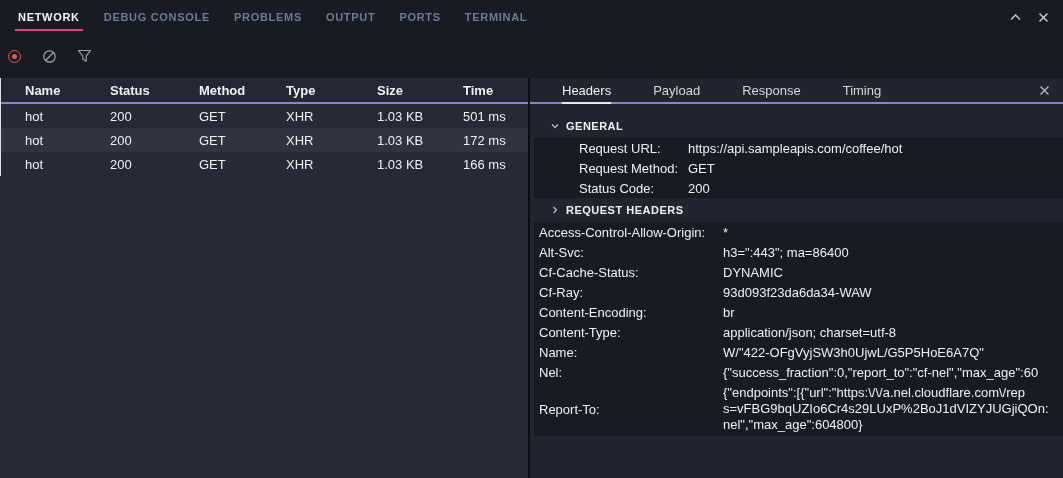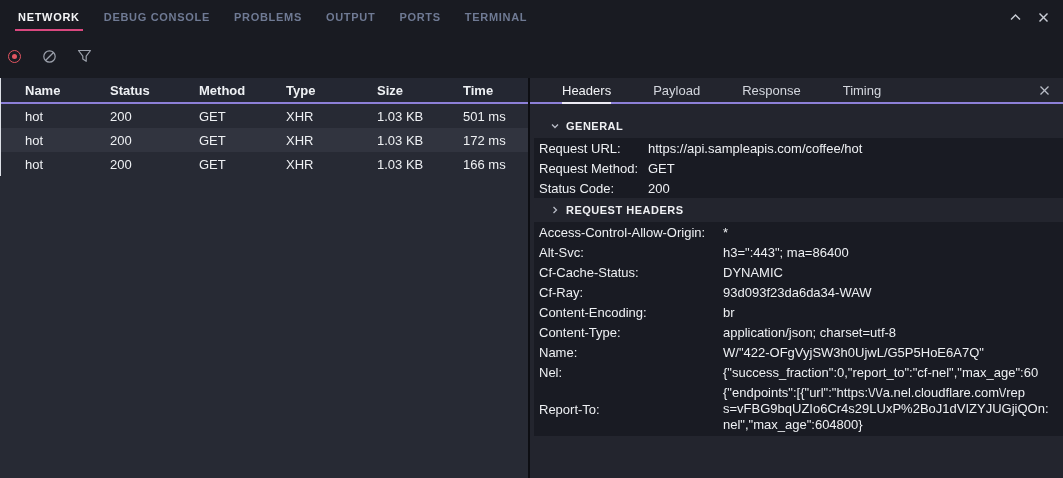--- a/index.html
+++ b/index.html
@@ -43,21 +43,21 @@
   .sec{display:flex;align-items:center;gap:6px;padding-left:20px;font-size:11px;font-weight:700;letter-spacing:.5px;color:#f0f1f4;cursor:default;}
   .sec .chev{display:flex;align-items:center;}
   .sec-general{margin-top:12px;height:20px;}
   .sec-request{margin-top:3px;height:18px;}
   .sec-response{margin-top:4px;height:18px;}
   .kv-block{margin-left:4px;background:#191b23;}
   .kv-block.general{margin-top:2px;}
   .kv-block.response{margin-top:3px;}
   .kv{display:flex;align-items:center;height:20px;padding-left:5px;font-size:13px;}
   .kv-label{flex:0 0 auto;}
-  .general .kv-label{min-width:109px;}
+  .general .kv-label{min-width:109px;margin-left:40px;}
   .response .kv-label{min-width:184px;}
   .kv-value{flex:1;white-space:nowrap;overflow:hidden;}
   .kv.kv-multi{height:auto;padding:3px 0 3px 5px;}
   .kv-multi .kv-value{white-space:pre;line-height:16px;overflow:hidden;}
   svg{display:block;}
 </style>
 </head>
 <body>
 
 <div class="window">

